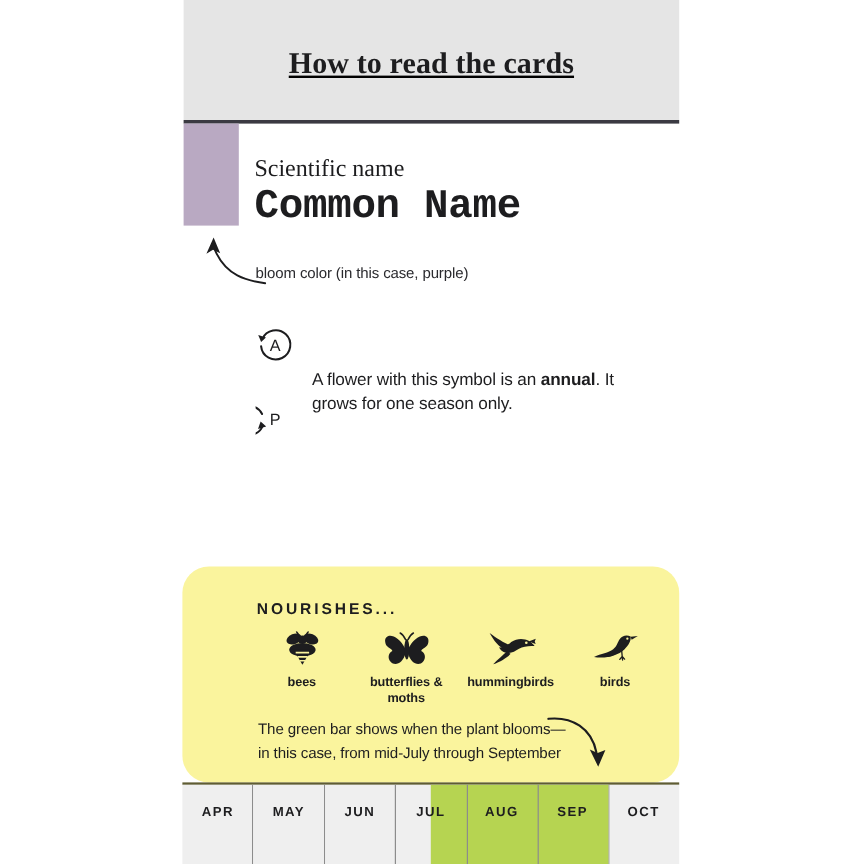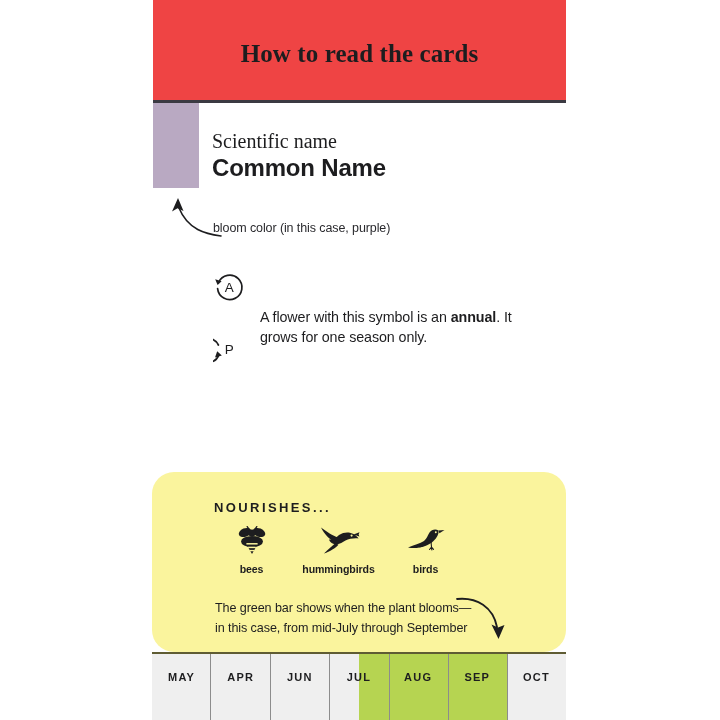--- a/index.html
+++ b/index.html
@@ -23,24 +23,25 @@
     background: #ffffff;
   }
 
   
   .header-band {
     position: absolute;
     left: 153px;
     top: 0;
     width: 413px;
     height: 100px;
-    background: #ef4444;
+    background: #e5e5e5;
     display: flex;
     align-items: center;
     justify-content: center;
+    text-decoration: underline;
   }
   .header-title {
     font-family: "Liberation Serif", serif;
     font-weight: bold;
     font-size: 25px;
     color: #1d1d1f;
     letter-spacing: 0.1px;
     margin-top: 8px;
   }
   .header-rule {
@@ -67,23 +68,23 @@
     top: 130px;
     width: 340px;
   }
   .sci-name {
     font-family: "Liberation Serif", serif;
     font-size: 20px;
     color: #1d1d1f;
     line-height: 1.1;
   }
   .common-name {
-    font-family: Liberation Sans, sans-serif;
+    font-family: Liberation Mono, monospace;
     font-weight: bold;
-    font-size: 24px;
+    font-size: 34px;
     color: #1d1d1f;
     line-height: 1.15;
     margin-top: 2px;
     letter-spacing: -0.2px;
   }
 
   
   .bloom-arrow {
     position: absolute;
     left: 166px;
@@ -301,20 +302,31 @@
             <path d="M10.5 15 L18 28 L25.5 15 Z" fill="#1d1d1f"></path>
             <path d="M12.4 17.8 H23.6" stroke="#faf49d" stroke-width="1.5"></path>
             <path d="M14.1 21.4 H21.9" stroke="#faf49d" stroke-width="1.5"></path>
             <path d="M15.7 24.6 H20.3" stroke="#faf49d" stroke-width="1.4"></path>
             <path d="M15 3.2 L13.2 0.6 M21 3.2 L22.8 0.6" stroke="#1d1d1f" stroke-width="1.3" stroke-linecap="round"></path>
           </svg>
         </div>
         <div class="critter-label">bees</div>
       </div>
 
+      <div class="critter">
+        <div class="critter-icon">
+          <svg width="40" height="30" viewBox="0 0 40 30">
+            <path d="M19 15 C 12 1, 1 1.5, 2 9 C 2.6 14, 7 13.5, 8 16.5 C 5 18, 3.5 22, 6.5 25.5 C 10 29.5, 17 27, 19 18 Z" fill="#1d1d1f"></path>
+            <path d="M21 15 C 28 1, 39 1.5, 38 9 C 37.4 14, 33 13.5, 32 16.5 C 35 18, 36.5 22, 33.5 25.5 C 30 29.5, 23 27, 21 18 Z" fill="#1d1d1f"></path>
+            <ellipse cx="20" cy="15" rx="2.1" ry="8.5" fill="#1d1d1f"></ellipse>
+            <path d="M19 7 C 17 3, 15.5 2, 14.5 1.5 M21 7 C 23 3, 24.5 2, 25.5 1.5" stroke="#1d1d1f" stroke-width="1.3" fill="none" stroke-linecap="round"></path>
+          </svg>
+        </div>
+        <div class="critter-label">butterflies &amp;<br>moths</div>
+      </div>
 
       <div class="critter">
         <div class="critter-icon">
           <svg width="42" height="30" viewBox="0 0 42 30">
             <path d="M21 9 C 26 5.5, 32 6, 35.5 8 C 38 9.4, 39.5 11, 40.5 12.4 C 36 12, 31 12.6, 27.5 14.6 C 24.5 16.4, 22 18, 19 18.2 C 15 18.4, 12 16.2, 11 13.4 C 14 14, 17.5 12.4, 21 9 Z" fill="#1d1d1f"></path>
             <path d="M20 11.5 C 15 10, 8.5 5.5, 3 1.5 C 6.5 8, 11 13.5, 17 16 Z" fill="#1d1d1f"></path>
             <path d="M17.5 17 C 14.5 19.5, 10 23.5, 6 27.5 C 12 25.5, 17.5 22, 20.5 18.8 Z" fill="#1d1d1f"></path>
             <path d="M35.5 8.6 L41.5 6.2 L40.6 8.6 L41.4 10.6 Z" fill="#1d1d1f"></path>
             <circle cx="33.6" cy="9.6" r="1.1" fill="#faf49d"></circle>
           </svg>
@@ -358,26 +370,26 @@
     <div class="month-cell" style="background: rgb(239, 239, 239);"></div>
     <div class="month-cell" style="background: rgb(239, 239, 239);"></div>
     <div class="month-cell" style="background: rgb(239, 239, 239);"></div>
   </div>
   <div class="bloom-overlay" id="bloom-overlay" style="left: 359px; width: 147.857px; background: rgb(182, 212, 81);">
       <div class="divline" style="left: 29.5714px;"></div>
       <div class="divline" style="left: 88.7143px;"></div>
     </div>
   <div class="month-labels-top">
     <div class="mslot">
+        <span>APR</span>
+      </div>
+    <div class="mslot">
         <span>MAY</span>
       </div>
     <div class="mslot">
-        <span>APR</span>
-      </div>
-    <div class="mslot">
         <span>JUN</span>
       </div>
     <div class="mslot">
         <span>JUL</span>
       </div>
     <div class="mslot">
         <span>AUG</span>
       </div>
     <div class="mslot">
         <span>SEP</span>

